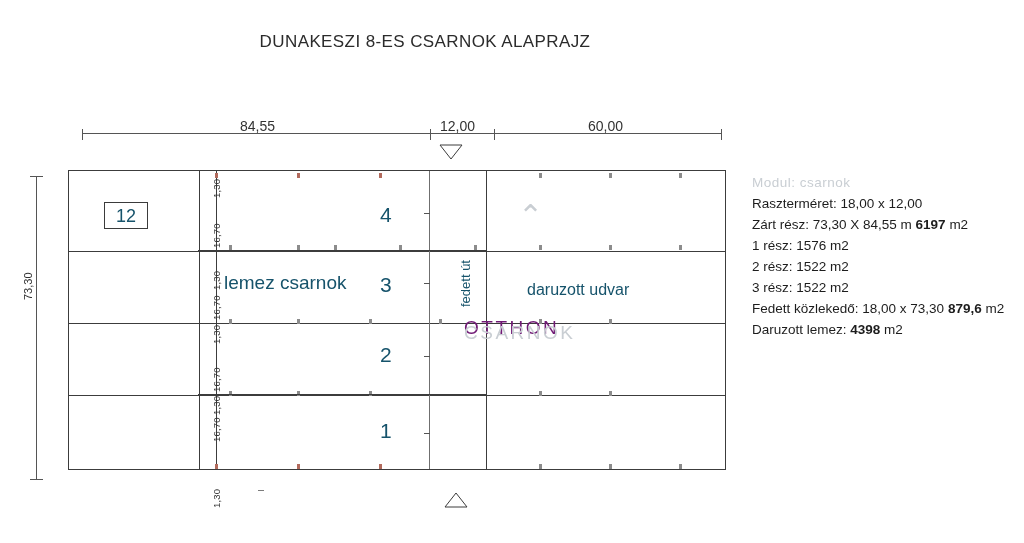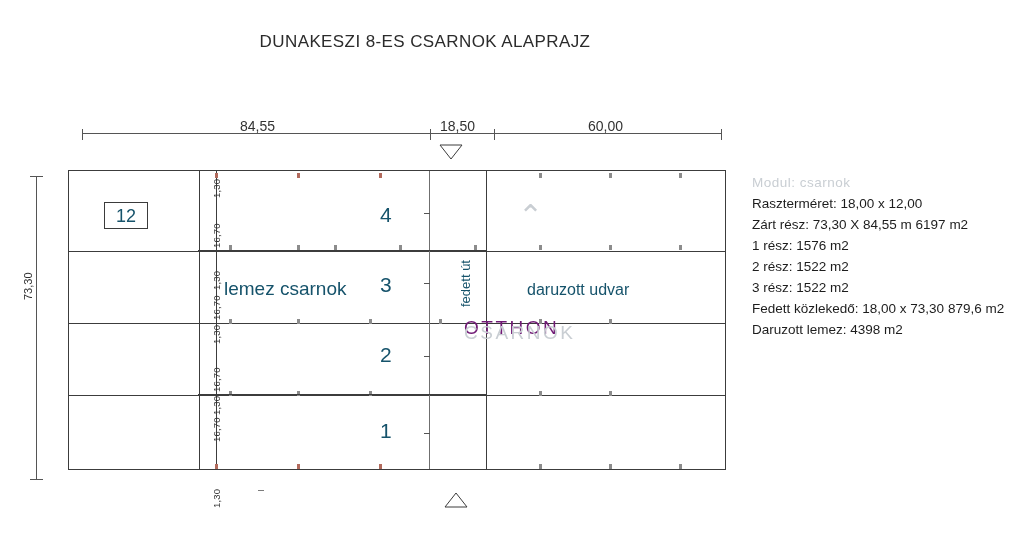--- a/index.html
+++ b/index.html
@@ -235,35 +235,35 @@
     width: 262px;
     font-size: 13.5px;
     line-height: 21px;
     color: #1d1d1d;
   }
   #legend .faded {
     color: #c9ced3;
     letter-spacing: 0.5px;
   }
   #legend .row { white-space: nowrap; }
-  #legend b { font-weight: normal; text-align: center; }
+  #legend b { font-weight: bold; text-align: center; }
 </style>
 </head>
 <body>
 
 <div id="title">DUNAKESZI 8-ES CSARNOK ALAPRAJZ</div>
 
 <div id="dim-top">
   <div class="dim-tick" style="left:0px;"></div>
   <div class="dim-tick" style="left:348px;"></div>
   <div class="dim-tick" style="left:412px;"></div>
   <div class="dim-tick" style="left:639px;"></div>
 </div>
 <div class="dim-label" style="left:240px; top:118px;">84,55</div>
-<div class="dim-label" style="left:440px; top:118px;">18,50</div>
+<div class="dim-label" style="left:440px; top:118px;">12,00</div>
 <div class="dim-label" style="left:588px; top:118px;">60,00</div>
 
 <svg style="position:absolute; left:439px; top:144px;" width="24" height="16">
   <polygon points="1,1 23,1 12,15" fill="#ffffff" stroke="#3c3c3c" stroke-width="1"></polygon>
 </svg>
 
 <svg style="position:absolute; left:444px; top:492px;" width="24" height="16">
   <polygon points="12,1 23,15 1,15" fill="#ffffff" stroke="#3c3c3c" stroke-width="1"></polygon>
 </svg>
 
@@ -342,21 +342,21 @@
 
 <div id="box12">
   <span>12</span>
 </div>
 
 <div class="zone-num" style="left:380px; top:203px;">4</div>
 <div class="zone-num" style="left:380px; top:273px;">3</div>
 <div class="zone-num" style="left:380px; top:343px;">2</div>
 <div class="zone-num" style="left:380px; top:419px;">1</div>
 
-<div id="label-lemez" style="left:224px; top:278px;text-align:right;">lemez csarnok</div>
+<div id="label-lemez" style="left:224px; top:272px;text-align:right;">lemez csarnok</div>
 <div id="label-daruzott" style="left:527px; top:281px;">daruzott udvar</div>
 <div id="label-fedett" style="left:458px; top:307px;">fedett út</div>
 
 <div id="watermark">
   <div id="wm-chev">⌃</div>
   <div id="wm-otthon">OTTHON</div>
   <div id="wm-centrum">CSARNOK</div>
 </div>
 
 <div id="legend">

